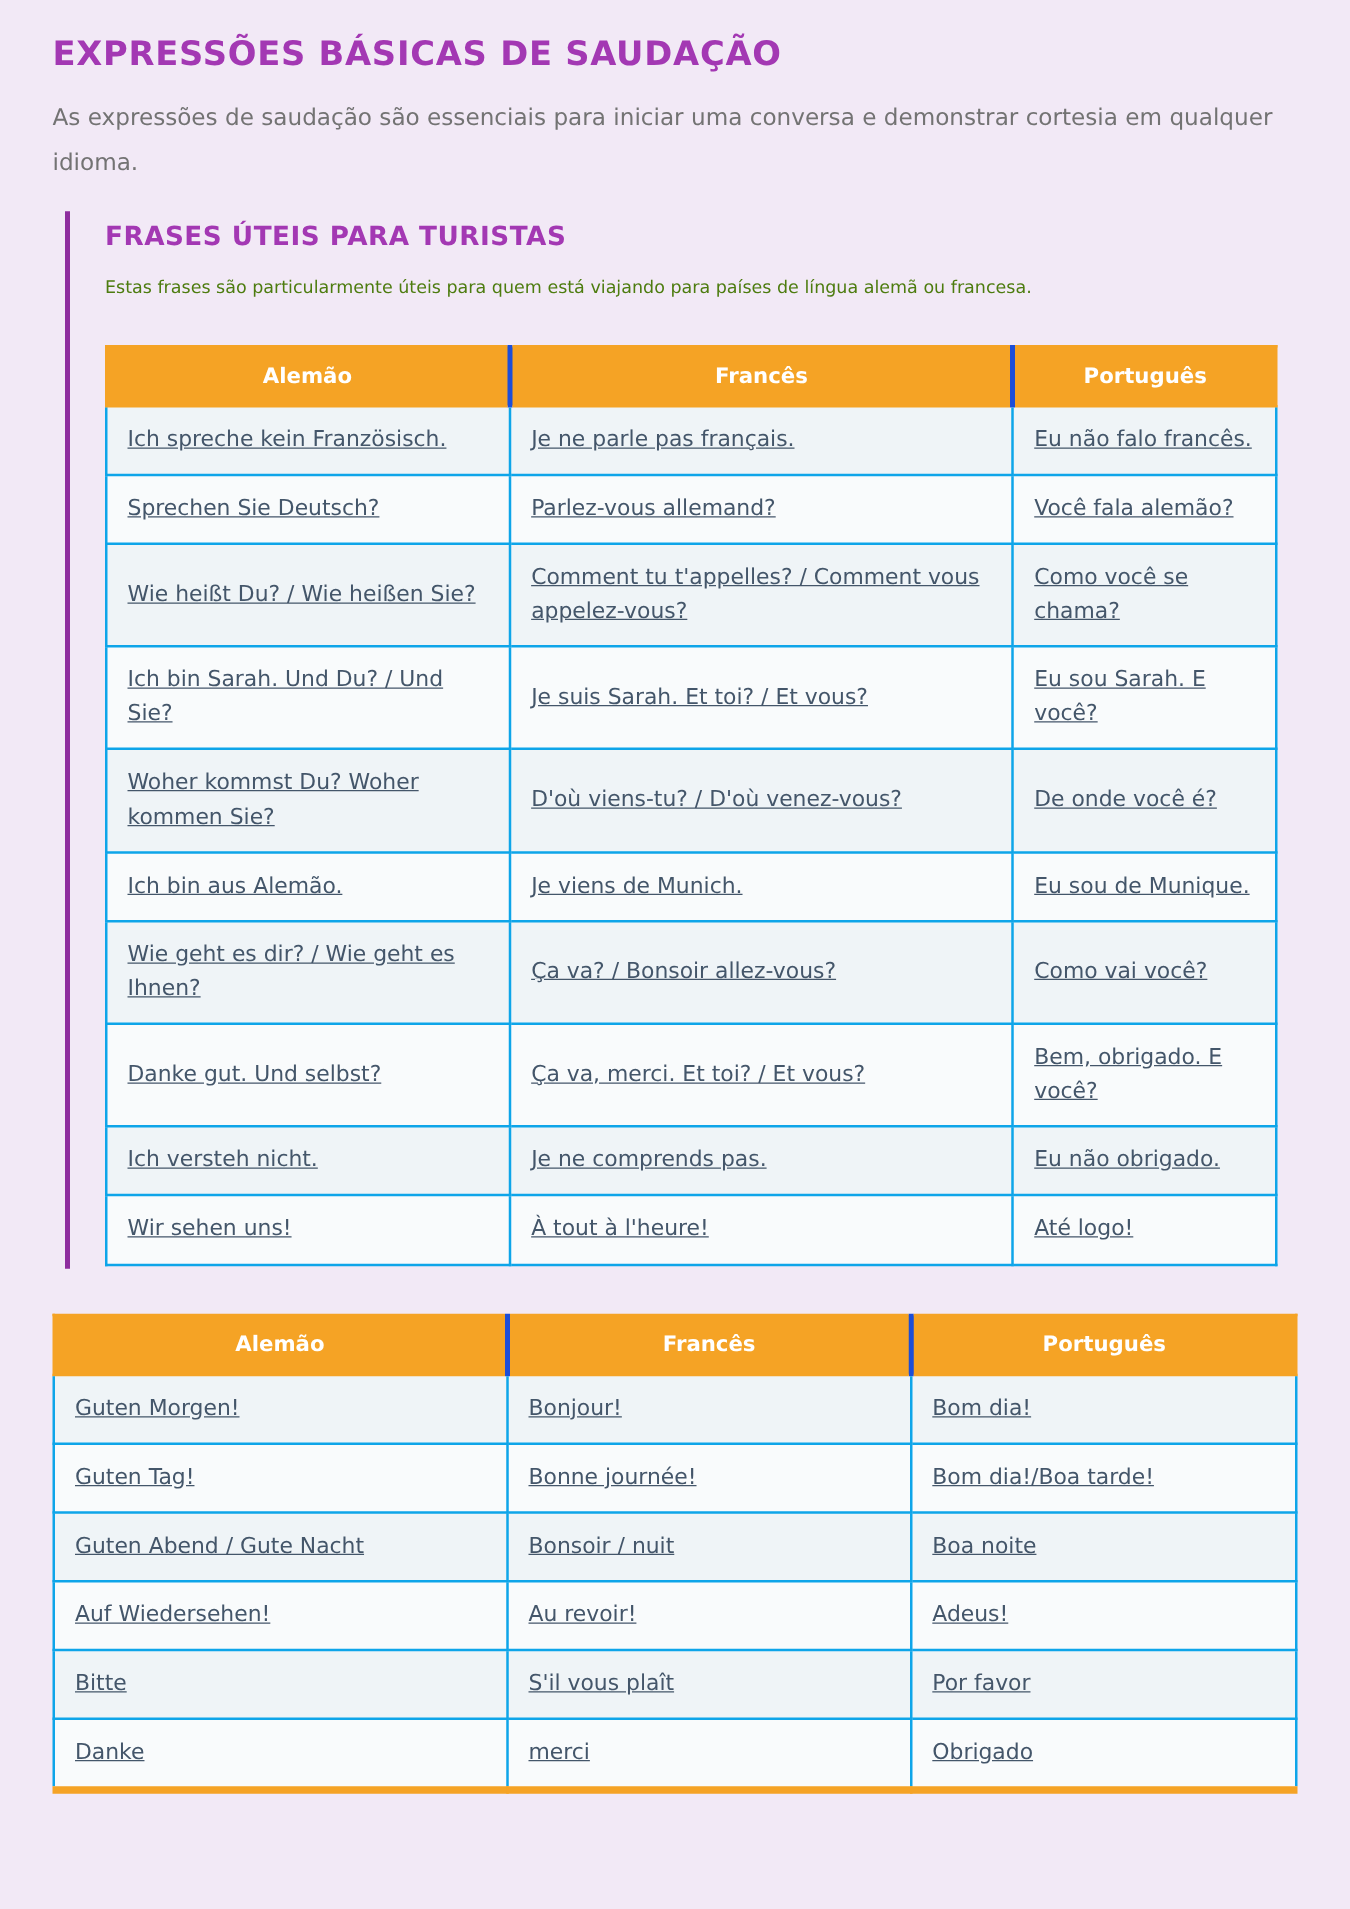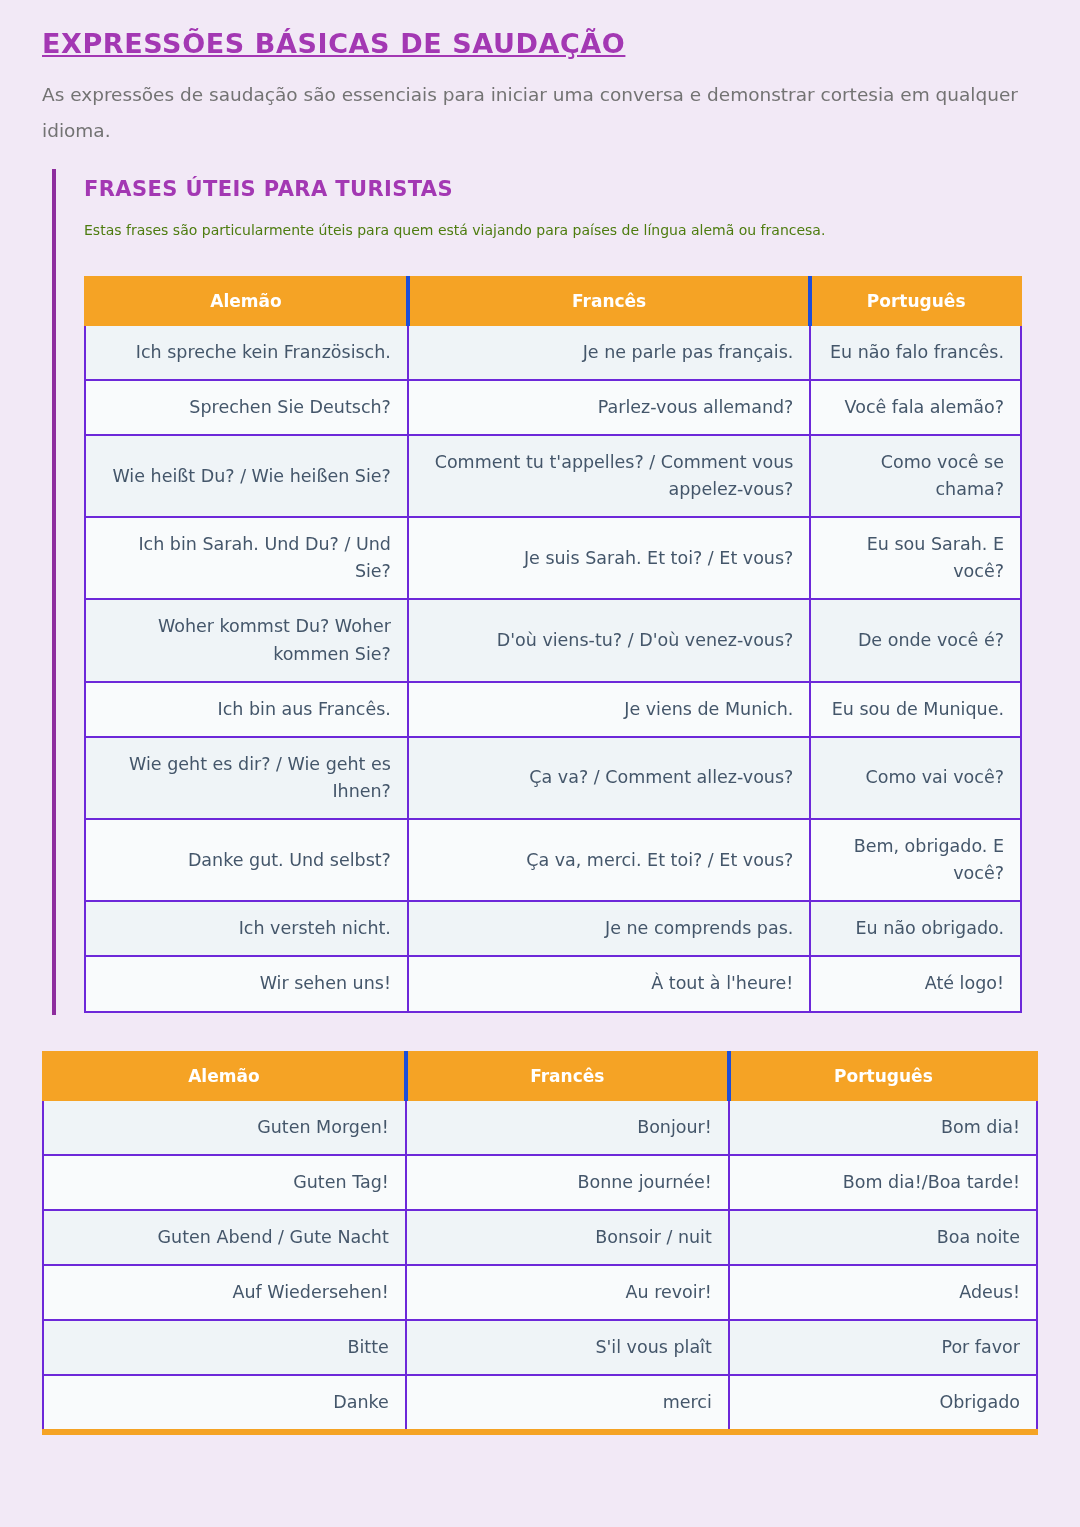--- a/index.html
+++ b/index.html
@@ -11,21 +11,20 @@
     font-family: "DejaVu Sans", "Liberation Sans", sans-serif;
   }
   .page { padding: 12px 42px 28px 42px; }
 
   .page-title {
     color: #a338b3;
     font-size: 27px;
     font-weight: bold;
     letter-spacing: 0.6px;
     margin: 16px 0 18px 0;
-    text-decoration: underline;
   }
   .page-intro {
     color: #737373;
     font-size: 18.5px;
     line-height: 1.95;
     margin: 0 0 20px 0;
     max-width: 1000px;
   }
 
   .section {
@@ -56,28 +55,29 @@
   th {
     background: #f5a325;
     color: #ffffff;
     font-size: 17px;
     font-weight: bold;
     padding: 13px 10px;
     border: 2px solid #f5a325;
   }
   th + th { border-left: 4px solid #1d4ed8; }
   td {
-    border: 2px solid #6d28d9;
+    border: 2px solid #0ea5e9;
     background: #eff4f7;
     color: #44566a;
     font-size: 17.5px;
     line-height: 1.55;
     padding: 13px 16px;
-    text-align: right;
+    text-align: left;
     vertical-align: middle;
+    text-decoration: underline;
   }
   tbody tr:nth-child(even) td { background: #f9fbfc; }
 
   .table1 col.c1 { width: 34.5%; }
   .table1 col.c2 { width: 43%; }
   .table1 col.c3 { width: 22.5%; }
 
   .table2-wrap { margin-top: 36px; }
   .table2 col.c1 { width: 36.5%; }
   .table2 col.c2 { width: 32.5%; }
@@ -130,27 +130,27 @@
             <td>Ich bin Sarah. Und Du? / Und Sie?</td>
             <td>Je suis Sarah. Et toi? / Et vous?</td>
             <td>Eu sou Sarah. E você?</td>
           </tr>
           <tr>
             <td>Woher kommst Du? Woher kommen Sie?</td>
             <td>D'où viens-tu? / D'où venez-vous?</td>
             <td>De onde você é?</td>
           </tr>
           <tr>
-            <td>Ich bin aus Francês.</td>
+            <td>Ich bin aus Alemão.</td>
             <td>Je viens de Munich.</td>
             <td>Eu sou de Munique.</td>
           </tr>
           <tr>
             <td>Wie geht es dir? / Wie geht es Ihnen?</td>
-            <td>Ça va? / Comment allez-vous?</td>
+            <td>Ça va? / Bonsoir allez-vous?</td>
             <td>Como vai você?</td>
           </tr>
           <tr>
             <td>Danke gut. Und selbst?</td>
             <td>Ça va, merci. Et toi? / Et vous?</td>
             <td>Bem, obrigado. E você?</td>
           </tr>
           <tr>
             <td>Ich versteh nicht.</td>
             <td>Je ne comprends pas.</td>

